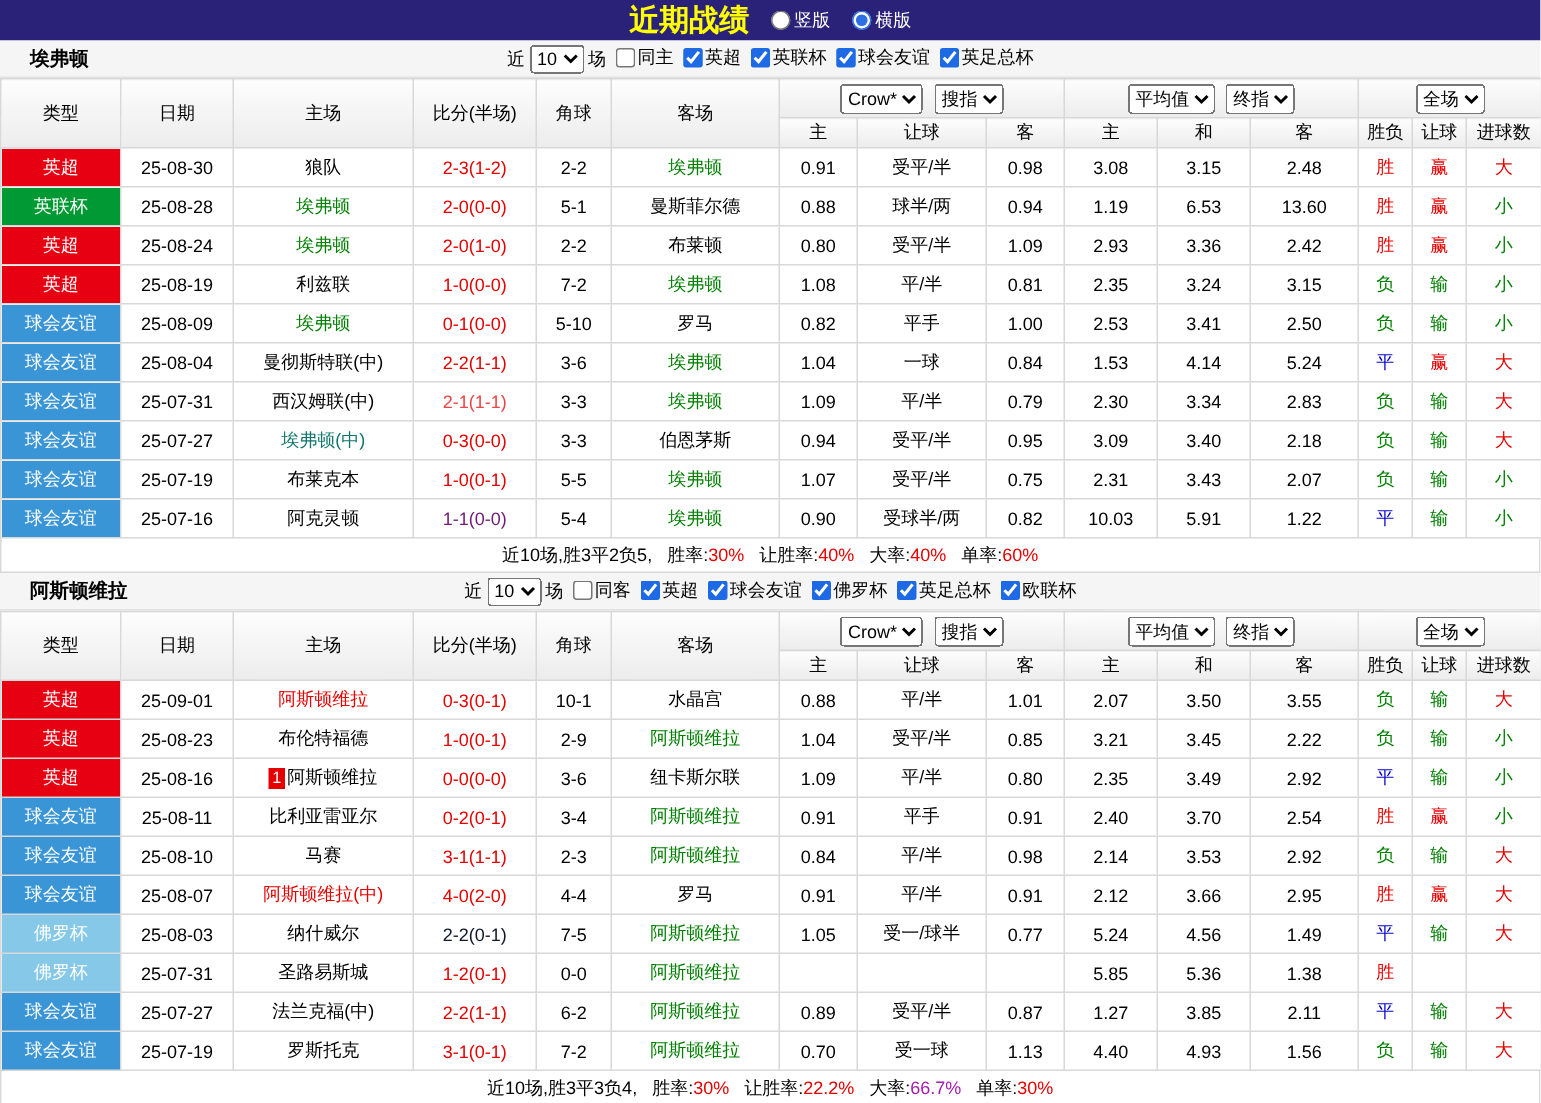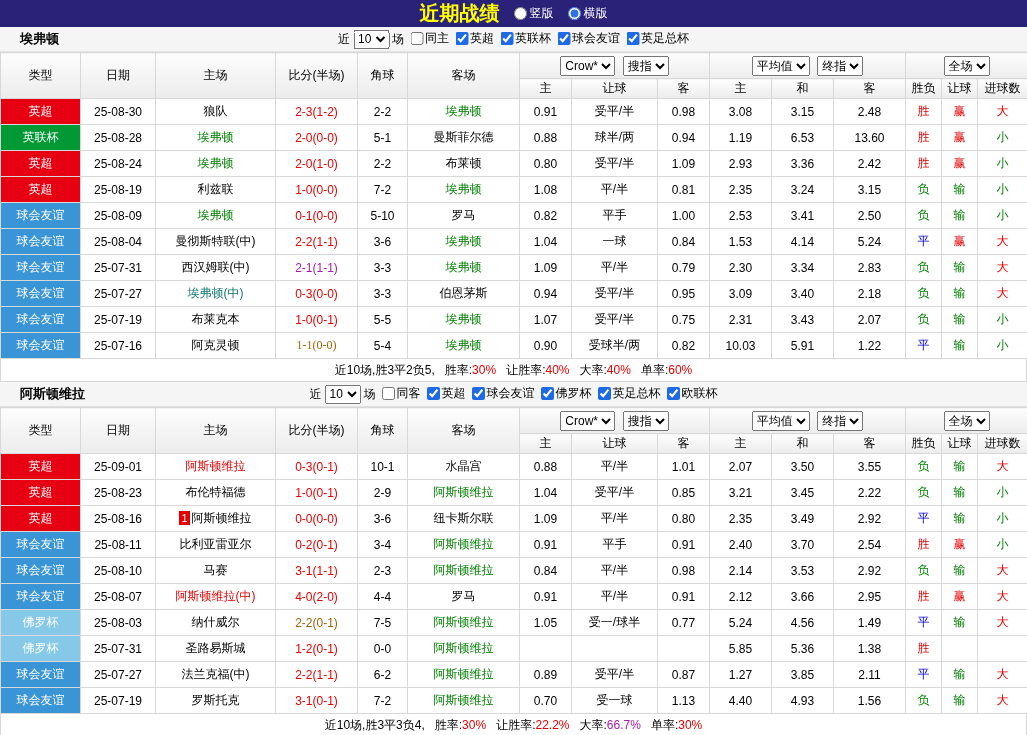--- a/index.html
+++ b/index.html
@@ -246,21 +246,21 @@
           <td>4.14</td>
           <td>5.24</td>
           <td style="color: rgb(0, 0, 204);">平</td>
           <td style="color: rgb(230, 0, 0);">赢</td>
           <td style="color: rgb(230, 0, 0);">大</td>
         </tr>
         <tr>
           <td class="lg" style="background: rgb(58, 149, 214);">球会友谊</td>
           <td>25-07-31</td>
           <td><span>西汉姆联(中)</span></td>
-          <td style="color: #a21caf;">2-1(1-1)</td>
+          <td style="color: #ef4444;">2-1(1-1)</td>
           <td>3-3</td>
           <td style="color: rgb(0, 128, 0);">埃弗顿</td>
           <td>1.09</td>
           <td>平/半</td>
           <td>0.79</td>
           <td>2.30</td>
           <td>3.34</td>
           <td>2.83</td>
           <td style="color: rgb(0, 128, 0);">负</td>
           <td style="color: rgb(0, 128, 0);">输</td>
@@ -297,21 +297,21 @@
           <td>3.43</td>
           <td>2.07</td>
           <td style="color: rgb(0, 128, 0);">负</td>
           <td style="color: rgb(0, 128, 0);">输</td>
           <td style="color: rgb(0, 128, 0);">小</td>
         </tr>
         <tr>
           <td class="lg" style="background: rgb(58, 149, 214);">球会友谊</td>
           <td>25-07-16</td>
           <td><span>阿克灵顿</span></td>
-          <td style="color: #a16207; font-family: Liberation Serif, serif;">1-1(0-0)</td>
+          <td style="color: #701a75;">1-1(0-0)</td>
           <td>5-4</td>
           <td style="color: rgb(0, 128, 0);">埃弗顿</td>
           <td>0.90</td>
           <td>受球半/两</td>
           <td>0.82</td>
           <td>10.03</td>
           <td>5.91</td>
           <td>1.22</td>
           <td style="color: rgb(0, 0, 204);">平</td>
           <td style="color: rgb(0, 128, 0);">输</td>
@@ -508,21 +508,21 @@
           <td>3.66</td>
           <td>2.95</td>
           <td style="color: rgb(230, 0, 0);">胜</td>
           <td style="color: rgb(230, 0, 0);">赢</td>
           <td style="color: rgb(230, 0, 0);">大</td>
         </tr>
         <tr>
           <td class="lg" style="background: rgb(133, 200, 232);">佛罗杯</td>
           <td>25-08-03</td>
           <td><span>纳什威尔</span></td>
-          <td style="color: #a16207;">2-2(0-1)</td>
+          <td style="color: #0f172a;">2-2(0-1)</td>
           <td>7-5</td>
           <td style="color: rgb(0, 128, 0);">阿斯顿维拉</td>
           <td>1.05</td>
           <td>受一/球半</td>
           <td>0.77</td>
           <td>5.24</td>
           <td>4.56</td>
           <td>1.49</td>
           <td style="color: rgb(0, 0, 204);">平</td>
           <td style="color: rgb(0, 128, 0);">输</td>

